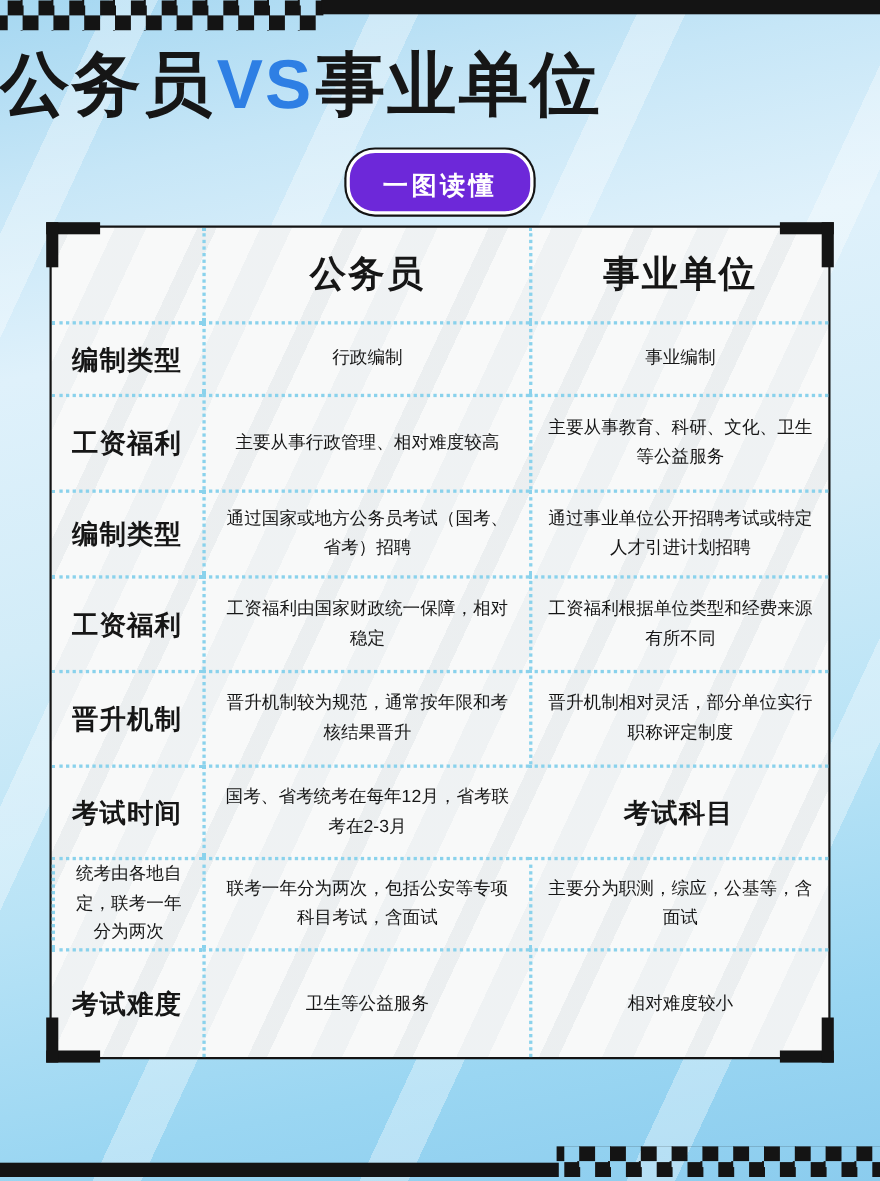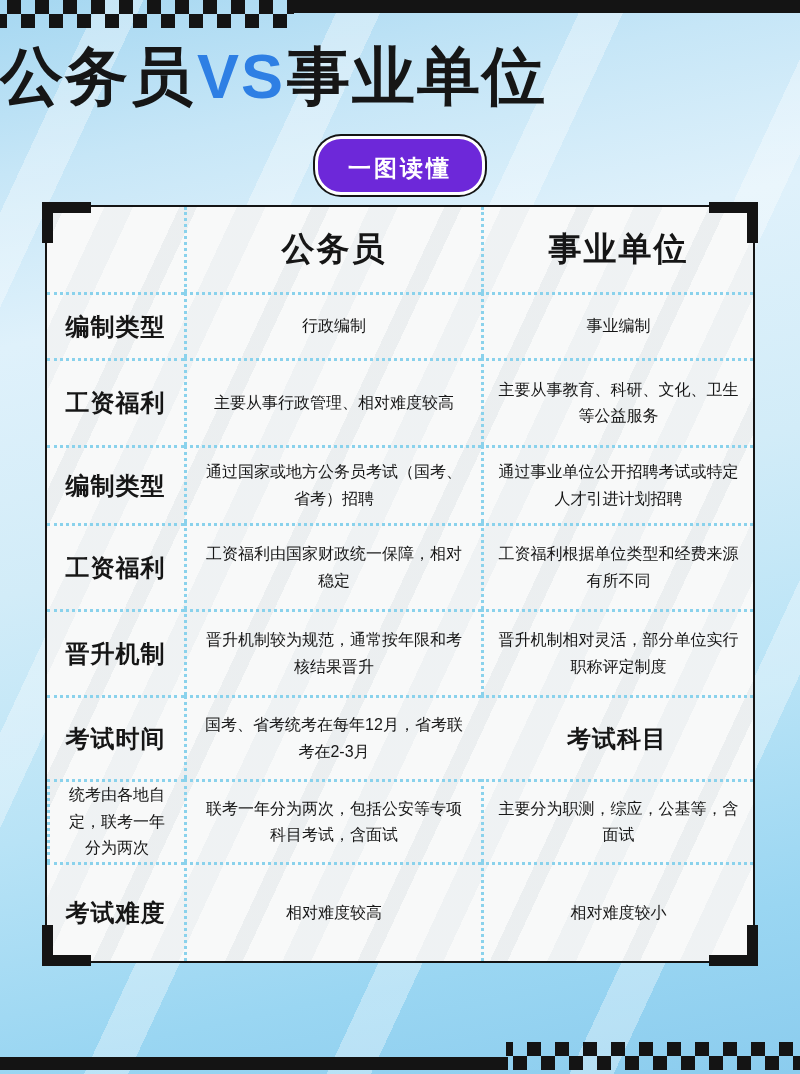--- a/index.html
+++ b/index.html
@@ -105,19 +105,19 @@
 
     <div class="cell hline row-label">考试时间</div>
     <div class="cell hline vline cell-text">国考、省考统考在每年12月，省考联考在2-3月</div>
     <div class="cell hline row-label">考试科目</div>
 
     <div class="cell hline vline cell-text">统考由各地自定，联考一年分为两次</div>
     <div class="cell hline vline cell-text">联考一年分为两次，包括公安等专项科目考试，含面试</div>
     <div class="cell hline vline cell-text">主要分为职测，综应，公基等，含面试</div>
 
     <div class="cell hline row-label">考试难度</div>
-    <div class="cell hline vline cell-text">相对难度较高</div>
+    <div class="cell hline vline cell-text">卫生等公益服务</div>
     <div class="cell hline vline cell-text">相对难度较小</div>
   </div>
 </div>
 
 <div class="bar-bottom"></div>
 <div class="checker checker-bottom"></div>
 
 </body></html>

